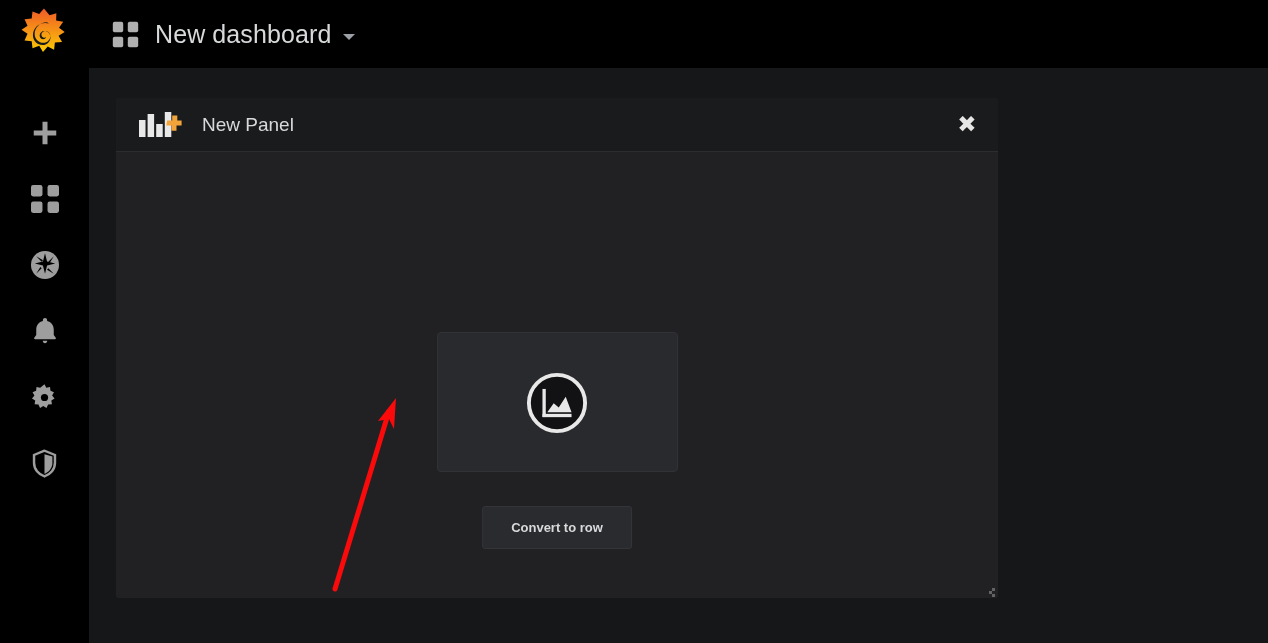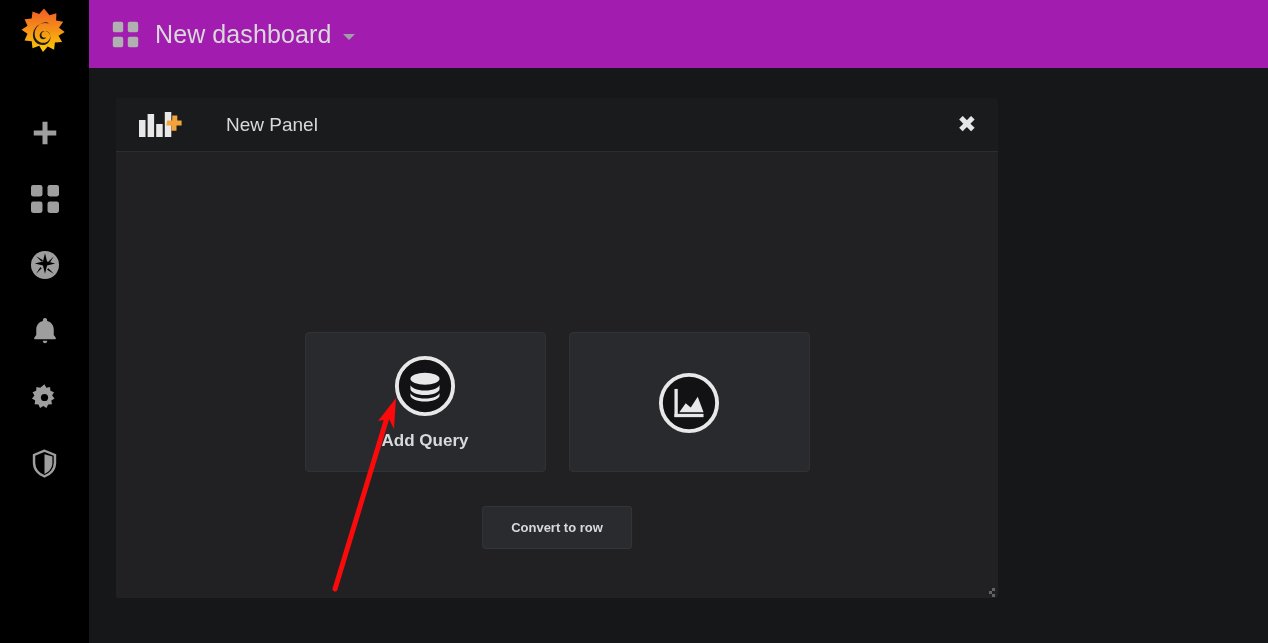--- a/index.html
+++ b/index.html
@@ -26,21 +26,21 @@
     width:89px; height:66px;
     display:flex; align-items:center; justify-content:center;
     cursor:pointer;
   }
   .nav-item svg { display:block; fill:#9e9e9e; }
   #nav-spacer { height:30px; }
 
   
   #topbar {
     position:absolute; left:89px; top:0; width:1179px; height:68px;
-    background:#a21caf;
+    background:#000000;
     display:flex; align-items:center;
   }
   #dash-icon { margin-left:22px; display:flex; }
   #dash-icon svg { display:block; }
   #dash-title {
     margin-left:15px;
     color:#d8d9da;
     font-size:25px;
     font-weight:400;
     letter-spacing:.1px;
@@ -61,21 +61,21 @@
     width:882px; height:500px;
     background:#212124;
     border-radius:3px;
     overflow:hidden;
   }
   #panel-header {
     position:relative;
     height:54px; width:100%;
     background:#1a1b1d;
     border-bottom:1px solid #2c2d30;
-    display:flex; align-items:center;gap:24px;
+    display:flex; align-items:center;
   }
   #panel-type-icon { margin-left:22px; display:flex; align-items:center; }
   #panel-type-icon svg { display:block; }
   #panel-title {
     margin-left:20px;
     color:#d8d9da;
     font-size:19px;
     font-weight:400;
   }
   #panel-close {
@@ -265,31 +265,20 @@
         </svg>
       </span>
       <span id="panel-title">New Panel</span>
       <span id="panel-close">✖</span>
     </div>
 
     <div id="panel-body">
 
       <div id="cards">
 
-        <div class="card">
-          <span class="card-icon">
-            <svg width="62" height="62" viewBox="0 0 64 64">
-              <circle cx="32" cy="32" r="29" fill="#121214" stroke="#e8e8e8" stroke-width="4"></circle>
-              <ellipse cx="32" cy="24.5" rx="15" ry="6.2" fill="#e8e8e8"></ellipse>
-              <path fill="#e8e8e8" d="M17 30.5c0 3.4 6.7 6.2 15 6.2s15-2.8 15-6.2v4.6c0 3.4-6.7 6.2-15 6.2s-15-2.8-15-6.2z"></path>
-              <path fill="#e8e8e8" d="M17 38.8c0 3.4 6.7 6.2 15 6.2s15-2.8 15-6.2v3.1c0 3.4-6.7 6.2-15 6.2s-15-2.8-15-6.2z"></path>
-            </svg>
-          </span>
-          <span class="card-label">Add Query</span>
-        </div>
 
         <div class="card">
           <span class="card-icon">
             <svg width="62" height="62" viewBox="0 0 64 64">
               <circle cx="32" cy="32" r="29" fill="#121214" stroke="#e8e8e8" stroke-width="4"></circle>
               <rect x="17" y="17.5" width="3.4" height="29" fill="#e8e8e8"></rect>
               <rect x="17" y="43.2" width="30" height="3.4" fill="#e8e8e8"></rect>
               <path fill="#e8e8e8" d="M22 41.5l6.6-9.2 5.2 4.4 7.2-11.2 6 16z"></path>
             </svg>
           </span>

